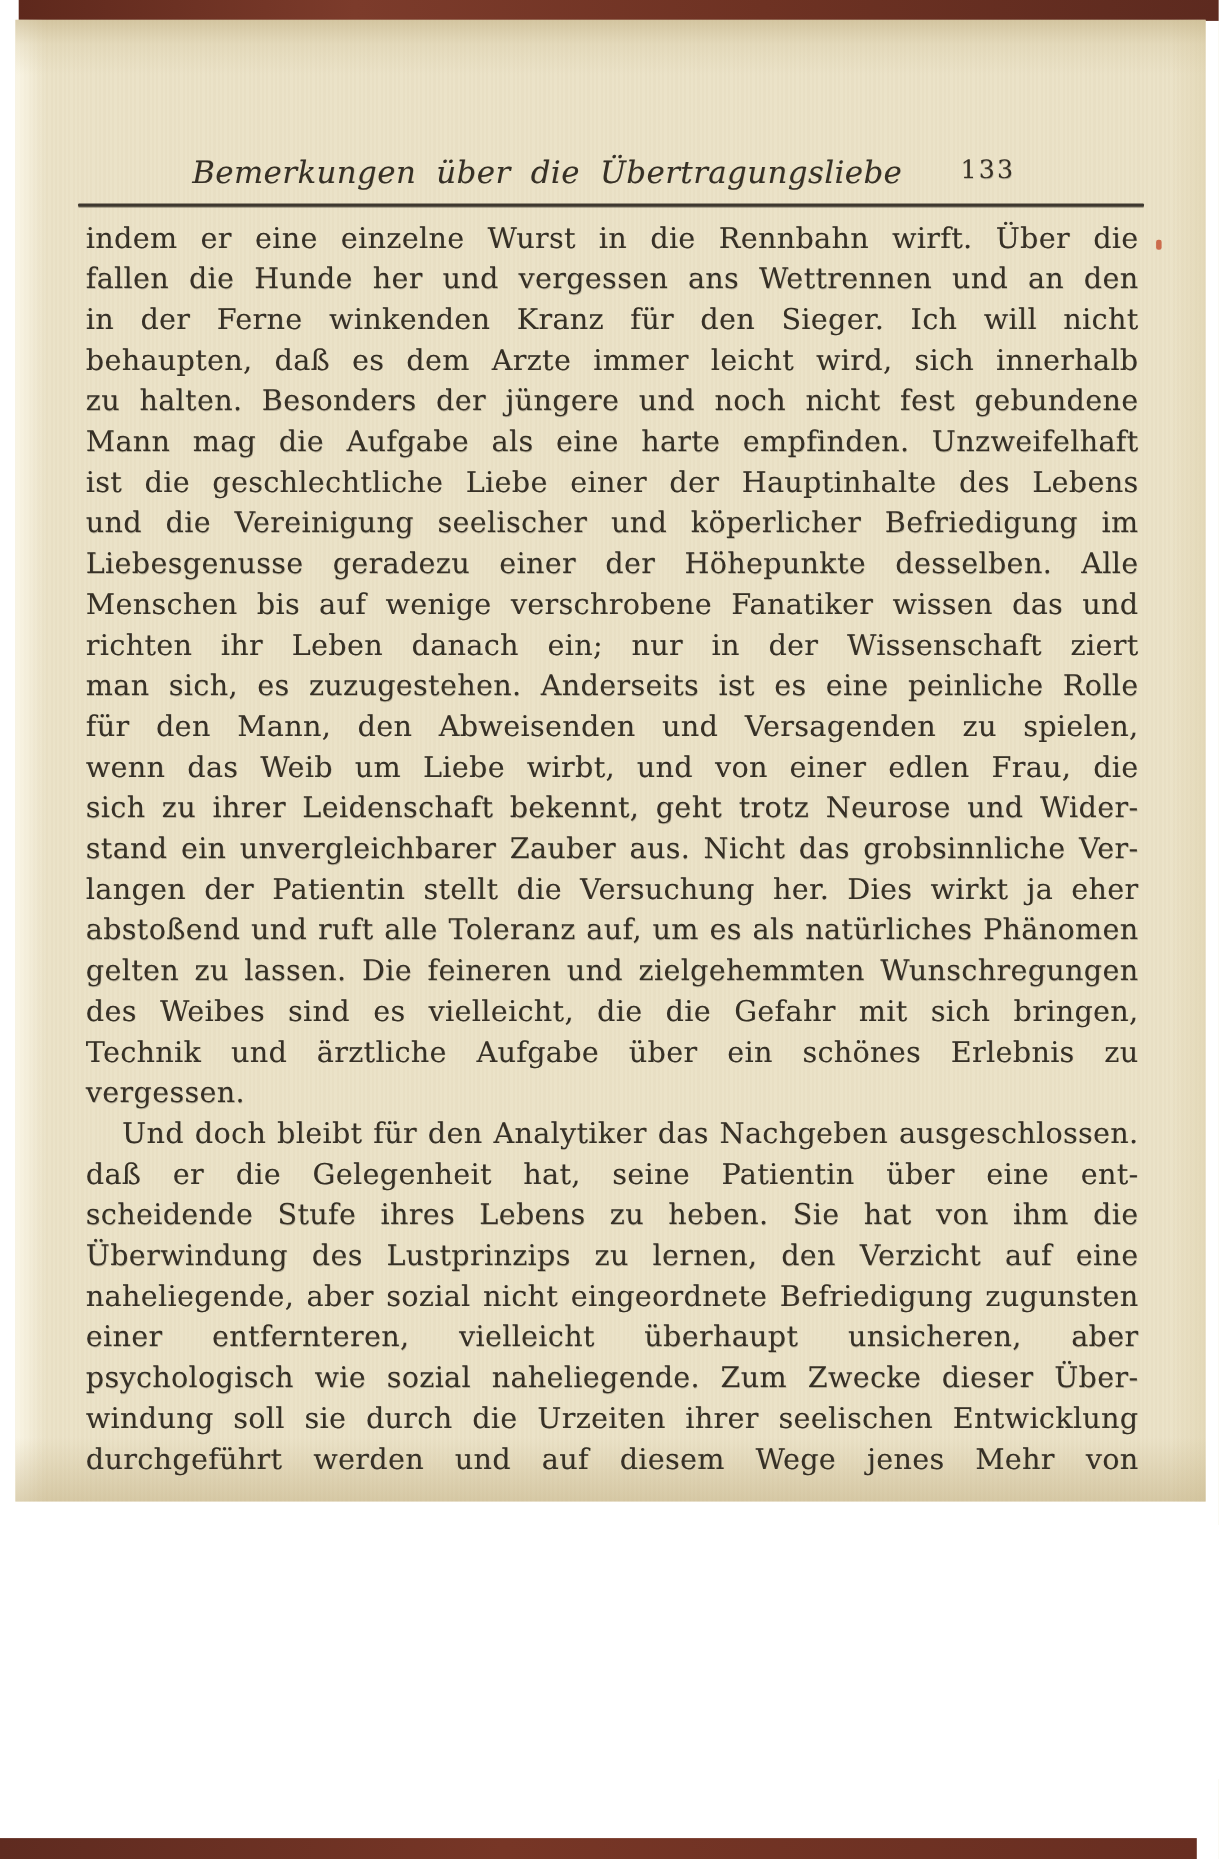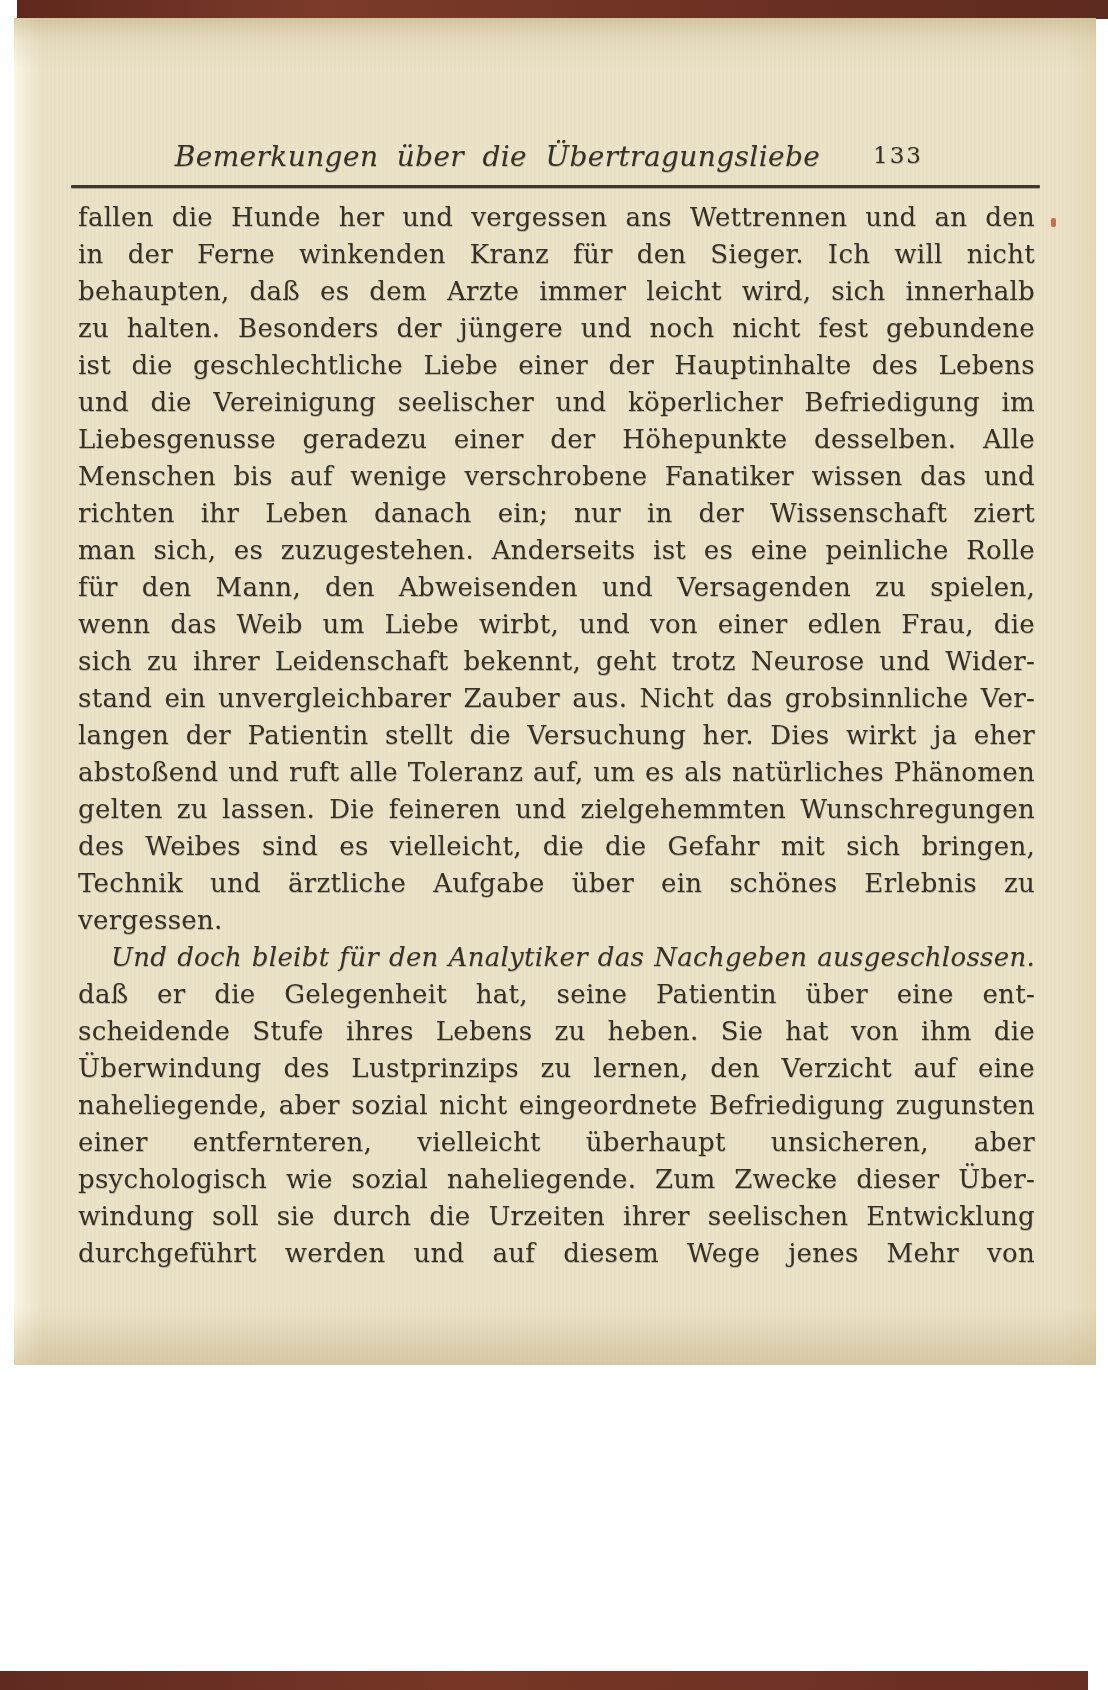--- a/index.html
+++ b/index.html
@@ -51,21 +51,21 @@
   .body-text{
     position:absolute;left:64px;top:181px;width:957px;
     font-size:26px;color:var(--ink);letter-spacing:0.3px;
   }
   .line{
     height:37px;line-height:37px;
     text-align:justify;text-align-last:justify;-moz-text-align-last:justify;
     white-space:normal;
   }
   .line.para-end{text-align-last:left;-moz-text-align-last:left;}
-  .line.indent{text-indent:33px;font-style:italic;}
+  .line.indent{text-indent:33px;}
   .head-title,.head-num,.line{
     text-shadow:0.4px 0.5px 0.6px rgba(55,46,36,0.28);
   }
   .speck{
     position:absolute;left:1037px;top:200px;width:5px;height:9px;
     background:#c44f2e;border-radius:2px;opacity:0.8;
   }
 </style>
 </head>
 <body>
@@ -73,24 +73,26 @@
 <div class="band band-top"></div>
 <div class="band band-bottom"></div>
 
 <div class="paper">
   <div class="running-head">
     <span class="head-title">Bemerkungen über die Übertragungsliebe</span>
     <span class="head-num">133</span>
   </div>
   <div class="rule"></div>
   <div class="body-text">
+      <div class="line">indem er eine einzelne Wurst in die Rennbahn wirft. Über die</div>
       <div class="line">fallen die Hunde her und vergessen ans Wettrennen und an den</div>
       <div class="line">in der Ferne winkenden Kranz für den Sieger. Ich will nicht</div>
       <div class="line">behaupten, daß es dem Arzte immer leicht wird, sich innerhalb</div>
       <div class="line">zu halten. Besonders der jüngere und noch nicht fest gebundene</div>
+      <div class="line">Mann mag die Aufgabe als eine harte empfinden. Unzweifelhaft</div>
       <div class="line">ist die geschlechtliche Liebe einer der Hauptinhalte des Lebens</div>
       <div class="line">und die Vereinigung seelischer und köperlicher Befriedigung im</div>
       <div class="line">Liebesgenusse geradezu einer der Höhepunkte desselben. Alle</div>
       <div class="line">Menschen bis auf wenige verschrobene Fanatiker wissen das und</div>
       <div class="line">richten ihr Leben danach ein; nur in der Wissenschaft ziert</div>
       <div class="line">man sich, es zuzugestehen. Anderseits ist es eine peinliche Rolle</div>
       <div class="line">für den Mann, den Abweisenden und Versagenden zu spielen,</div>
       <div class="line">wenn das Weib um Liebe wirbt, und von einer edlen Frau, die</div>
       <div class="line">sich zu ihrer Leidenschaft bekennt, geht trotz Neurose und Wider-</div>
       <div class="line">stand ein unvergleichbarer Zauber aus. Nicht das grobsinnliche Ver-</div>

